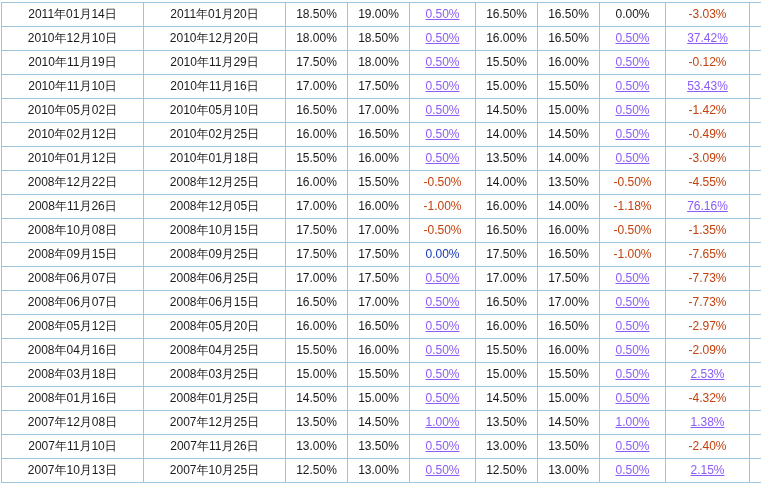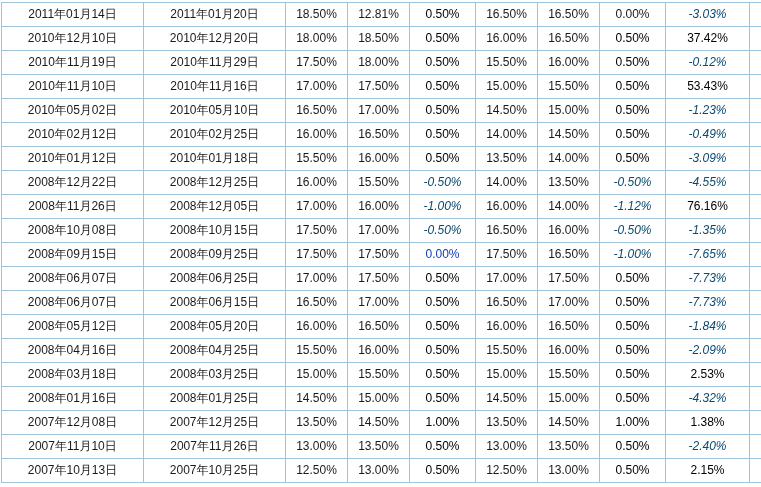--- a/index.html
+++ b/index.html
@@ -40,25 +40,25 @@
     overflow: hidden;
     background: #ffffff;
   }
   td.c-date {
     color: #1a1a1a;
   }
   td.c-plain {
     color: #1a1a1a;
   }
   td.c-red {
-    color: #000000;
+    color: #8b5cf6;
+    text-decoration: underline;
   }
   td.c-green {
-    color: #0c4a6e;
-    font-style: italic;
+    color: #c2410c;
   }
   td.c-blue {
     color: #1438b8;
   }
   tr.spacer-row td {
     border: 1px solid #ffffff;
     border-top: 1px solid #ffffff;
     height: 20px;
     background: #ffffff;
   }
@@ -83,21 +83,21 @@
       <col class="w-num">
       <col class="w-chg">
       <col class="w-idx">
       <col class="w-idx">
     </colgroup>
     <tbody>
         <tr>
           <td class="c-date c-plain">2011年01月14日</td>
           <td class="c-date c-plain">2011年01月20日</td>
           <td class="c-plain">18.50%</td>
-          <td class="c-plain">12.81%</td>
+          <td class="c-plain">19.00%</td>
           <td class="c-red">0.50%</td>
           <td class="c-plain">16.50%</td>
           <td class="c-plain">16.50%</td>
           <td class="c-plain">0.00%</td>
           <td class="c-green">-3.03%</td>
           <td class="c-green">-4.55%</td>
         </tr>
         <tr>
           <td class="c-date c-plain">2010年12月10日</td>
           <td class="c-date c-plain">2010年12月20日</td>
@@ -136,21 +136,21 @@
         </tr>
         <tr>
           <td class="c-date c-plain">2010年05月02日</td>
           <td class="c-date c-plain">2010年05月10日</td>
           <td class="c-plain">16.50%</td>
           <td class="c-plain">17.00%</td>
           <td class="c-red">0.50%</td>
           <td class="c-plain">14.50%</td>
           <td class="c-plain">15.00%</td>
           <td class="c-red">0.50%</td>
-          <td class="c-green">-1.23%</td>
+          <td class="c-green">-1.42%</td>
           <td class="c-green">-1.81%</td>
         </tr>
         <tr>
           <td class="c-date c-plain">2010年02月12日</td>
           <td class="c-date c-plain">2010年02月25日</td>
           <td class="c-plain">16.00%</td>
           <td class="c-plain">16.50%</td>
           <td class="c-red">0.50%</td>
           <td class="c-plain">14.00%</td>
           <td class="c-plain">14.50%</td>
@@ -183,21 +183,21 @@
           <td class="c-green">-4.69%</td>
         </tr>
         <tr>
           <td class="c-date c-plain">2008年11月26日</td>
           <td class="c-date c-plain">2008年12月05日</td>
           <td class="c-plain">17.00%</td>
           <td class="c-plain">16.00%</td>
           <td class="c-green">-1.00%</td>
           <td class="c-plain">16.00%</td>
           <td class="c-plain">14.00%</td>
-          <td class="c-green">-1.12%</td>
+          <td class="c-green">-1.18%</td>
           <td class="c-red">76.16%</td>
           <td class="c-red">2.30%</td>
         </tr>
         <tr>
           <td class="c-date c-plain">2008年10月08日</td>
           <td class="c-date c-plain">2008年10月15日</td>
           <td class="c-plain">17.50%</td>
           <td class="c-plain">17.00%</td>
           <td class="c-green">-0.50%</td>
           <td class="c-plain">16.50%</td>
@@ -244,21 +244,21 @@
         </tr>
         <tr>
           <td class="c-date c-plain">2008年05月12日</td>
           <td class="c-date c-plain">2008年05月20日</td>
           <td class="c-plain">16.00%</td>
           <td class="c-plain">16.50%</td>
           <td class="c-red">0.50%</td>
           <td class="c-plain">16.00%</td>
           <td class="c-plain">16.50%</td>
           <td class="c-red">0.50%</td>
-          <td class="c-green">-1.84%</td>
+          <td class="c-green">-2.97%</td>
           <td class="c-green">-0.70%</td>
         </tr>
         <tr>
           <td class="c-date c-plain">2008年04月16日</td>
           <td class="c-date c-plain">2008年04月25日</td>
           <td class="c-plain">15.50%</td>
           <td class="c-plain">16.00%</td>
           <td class="c-red">0.50%</td>
           <td class="c-plain">15.50%</td>
           <td class="c-plain">16.00%</td>

